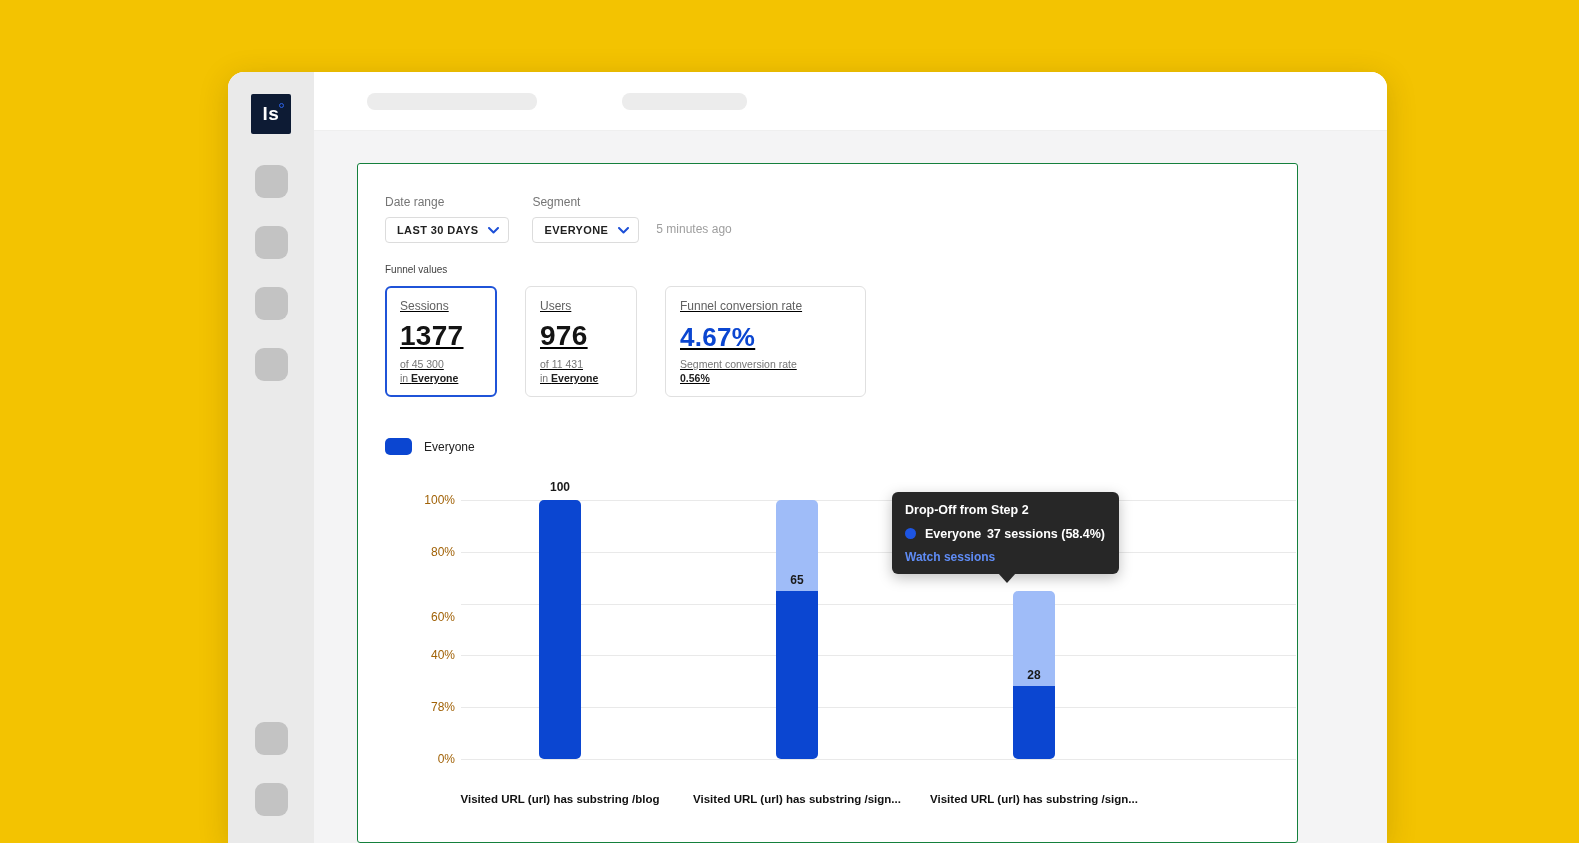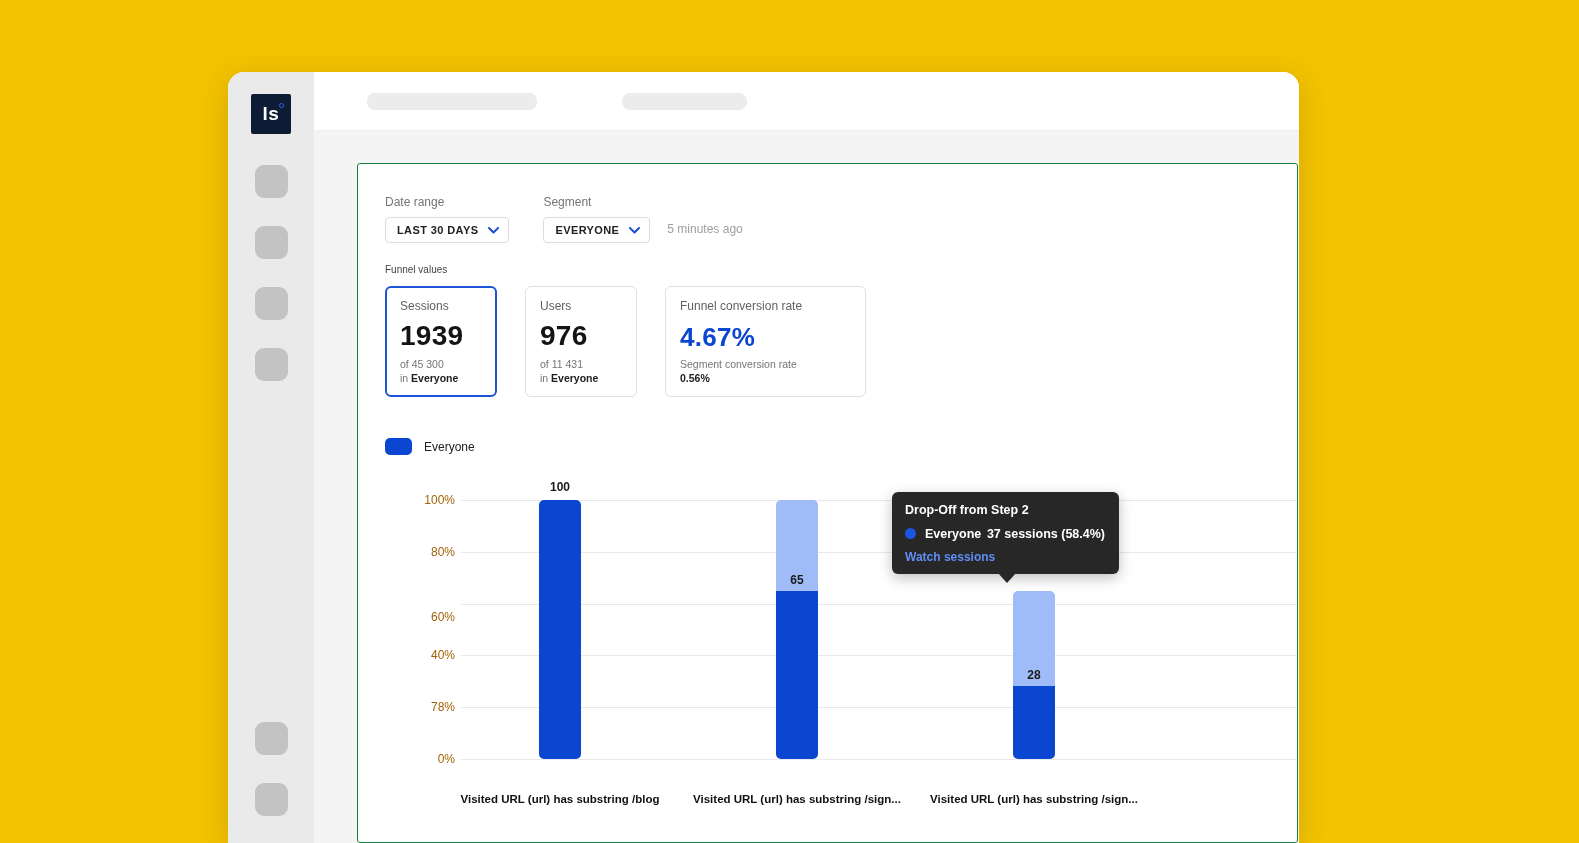--- a/index.html
+++ b/index.html
@@ -3,21 +3,21 @@
 <meta charset="utf-8">
 <style>
   * { margin:0; padding:0; box-sizing:border-box; }
   html,body { width:1579px; height:843px; overflow:hidden; }
   body {
     font-family:"Liberation Sans", sans-serif;
     background:#f3c301;
     position:relative;
   }
   .window{
-    position:absolute; left:228px; top:72px; width:1071px; height:771px;
+    position:absolute; left:228px; top:72px; width:1159px; height:771px;
     background:#ffffff; border-radius:16px 16px 0 0; overflow:hidden;
     box-shadow:0 6px 30px rgba(60,40,0,.18);
     display:flex;
   }
   
   .sidebar{
     width:86px; background:#eaeaea; height:100%;
     display:flex; flex-direction:column; align-items:center; flex-shrink:0;
   }
   .logo{
@@ -44,33 +44,33 @@
   .pill-2{ left:308px; width:125px; }
   .content{ flex:1; background:#f4f4f5; padding:32px 43px 0 43px; }
   
   .card{
     background:#ffffff; border:1px solid #15803d; border-radius:3px;
     width:941px; height:100%; position:relative;
     padding:31px 27px 0 27px;
   }
   .filters{ display:flex; align-items:flex-end; }
   .filter-group{ display:flex; flex-direction:column; }
-  .filter-group + .filter-group{ margin-left:34px; }
+  .filter-group + .filter-group{ margin-left:23px; }
   .filter-label{ font-size:12px; color:#757575; margin-bottom:8px; }
   .dropdown{
     height:26px; background:#fff; border:1px solid #dcdcdc; border-radius:4px;
     display:flex; align-items:center; justify-content:space-between;
     padding:0 9px 0 11px; cursor:pointer; gap:10px;
   }
   .dropdown-value{ font-size:11px; font-weight:bold; color:#212121; letter-spacing:.4px; white-space:nowrap; }
   .chevron{ display:block; }
   .updated{ font-size:12px; color:#9e9e9e; margin-left:17px; margin-bottom:7px; }
   .section-label{ margin-top:21px; font-size:10px; color:#424242; }
   
-  .metrics{ margin-top:11px; display:flex; gap:28px; }
+  .metrics{ margin-top:11px; display:flex; gap:28px;text-decoration:underline; }
   .metric-card{
     border:1px solid #e0e0e0; border-radius:6px; background:#fff;
     padding:12px 0 11px 14px; width:112px; height:111px; cursor:pointer;
     display:flex; flex-direction:column;
   }
   .metric-card.selected{ border:2px solid #1f53d8; padding:11px 13px 10px 13px; }
   .metric-card.wide{ width:201px; }
   .metric-title{ font-size:12px; color:#616161; }
   .metric-value{ font-size:28px; font-weight:bold; color:#141414; margin-top:7px; letter-spacing:.3px; }
   .metric-value.accent{ color:#0b46d1; font-size:26px; margin-top:9px; }
@@ -171,21 +171,21 @@
             </div>
           </div>
           <span class="updated">5 minutes ago</span>
         </div>
 
         <div class="section-label">Funnel values</div>
 
         <div class="metrics">
           <div class="metric-card selected">
             <span class="metric-title">Sessions</span>
-            <span class="metric-value">1939</span>
+            <span class="metric-value">1377</span>
             <span class="metric-sub">
               <span>of 45 300</span><br>
               <span class="row2"><span>in </span><b>Everyone</b></span>
             </span>
           </div>
           <div class="metric-card">
             <span class="metric-title">Users</span>
             <span class="metric-value">976</span>
             <span class="metric-sub">
               <span>of 11 431</span><br>

